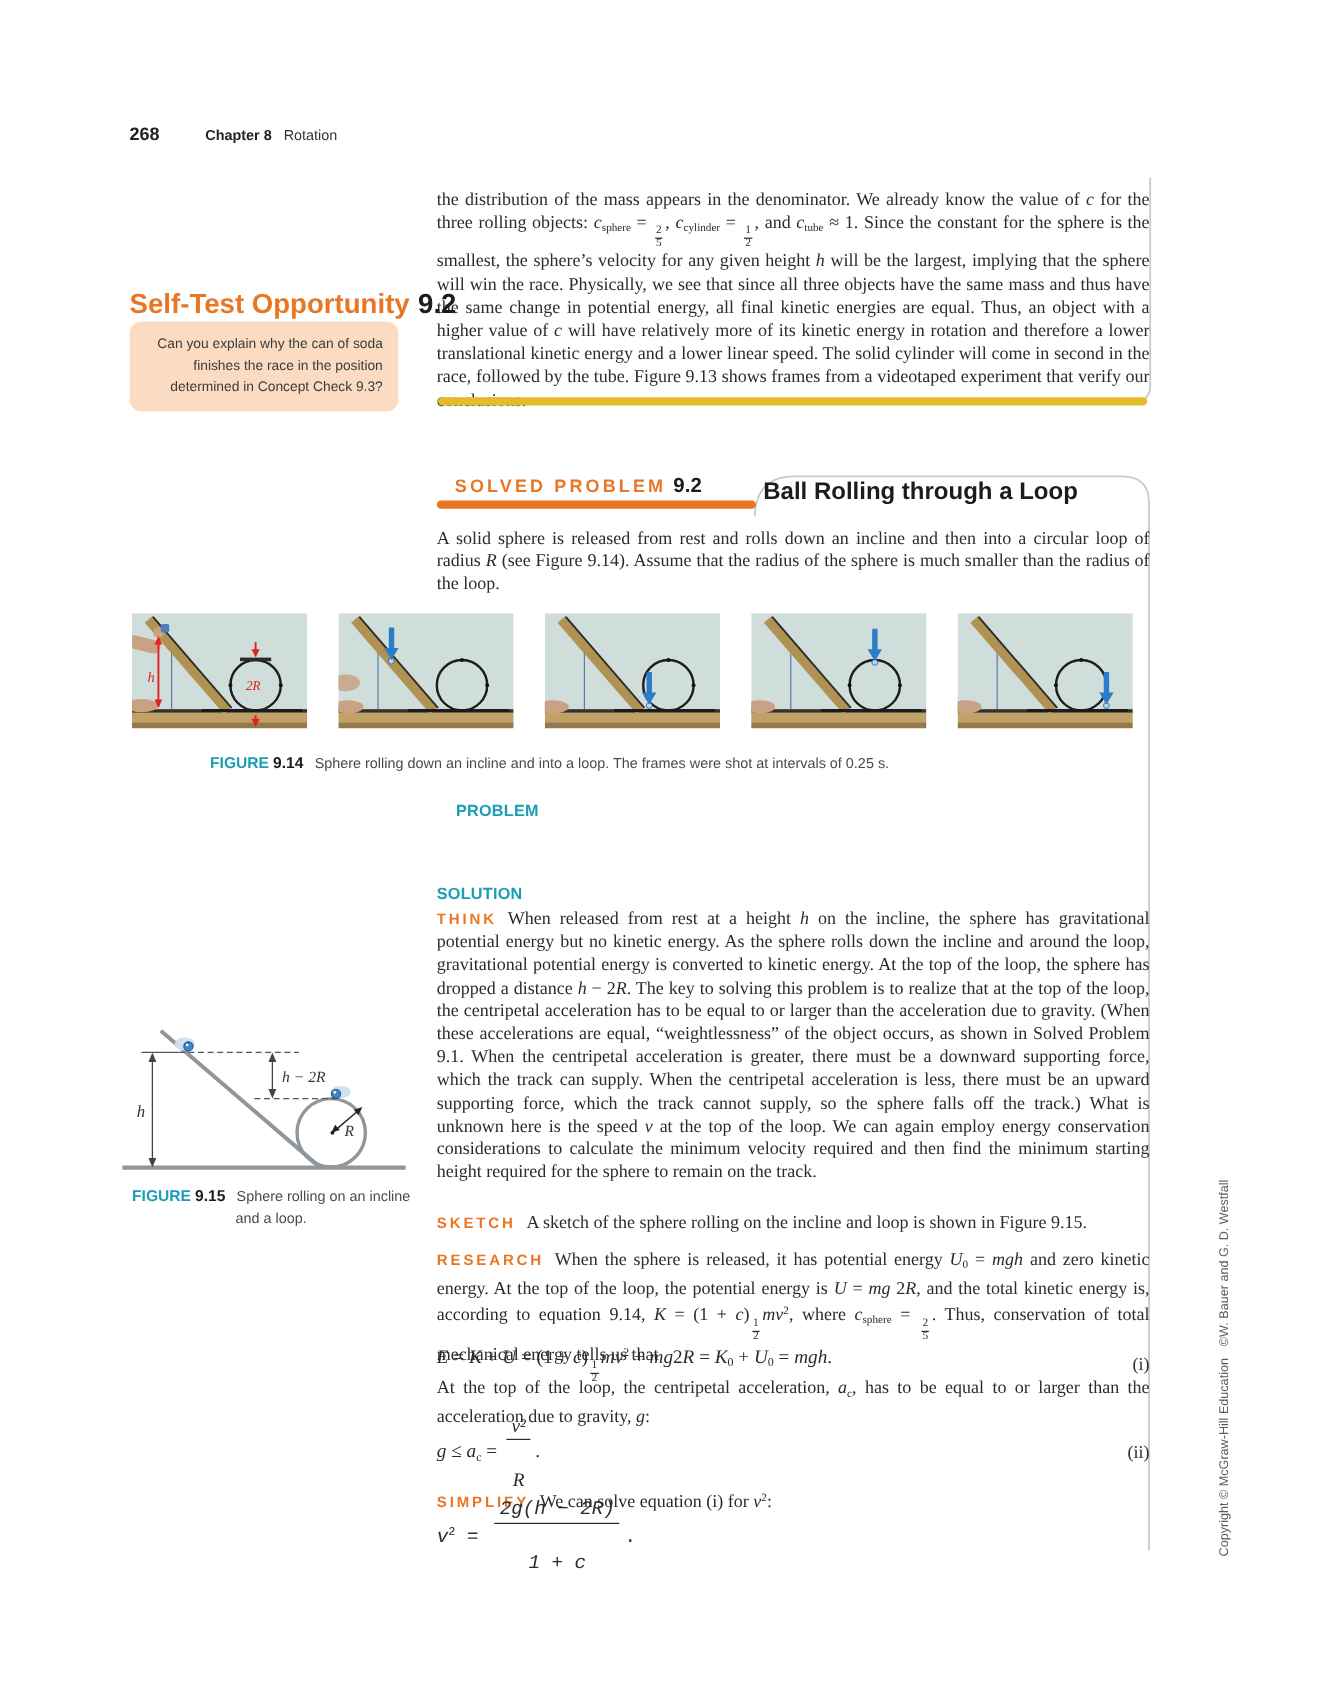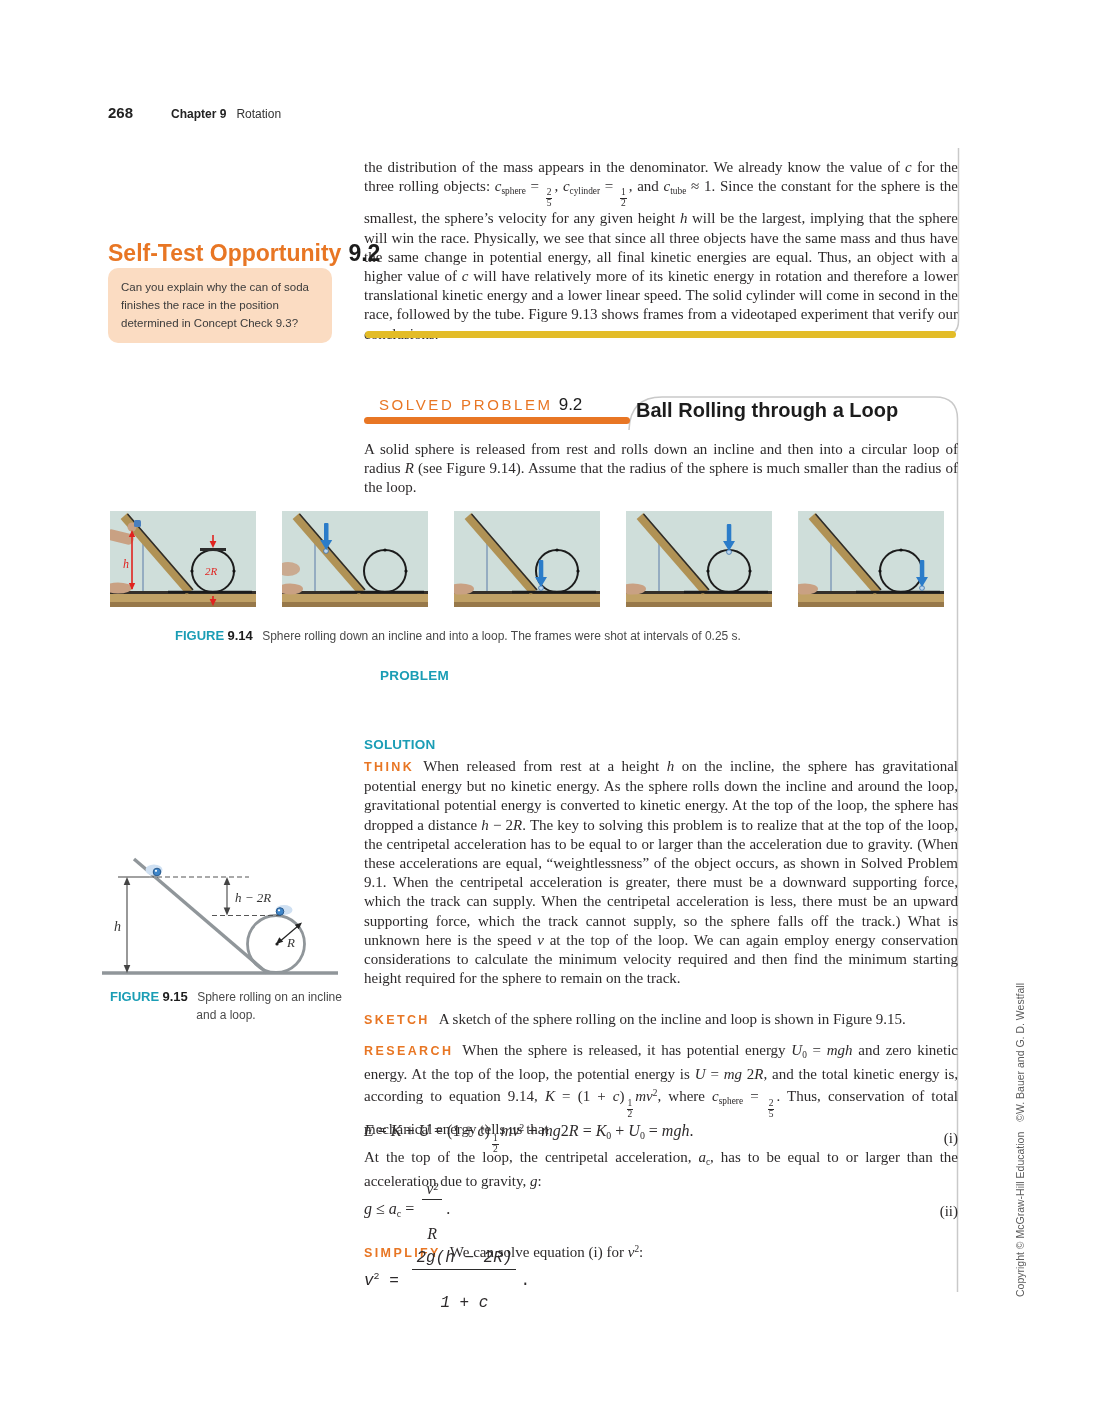--- a/index.html
+++ b/index.html
@@ -29,32 +29,32 @@
   .dfrac{display:inline-flex;flex-direction:column;align-items:center;line-height:1.2;
         vertical-align:middle;margin:0 4px;gap:24px;}
   .dfrac .fn{border-bottom:1.3px solid #2b2b2b;padding:0 4px;}
 
   
   .st-head{position:absolute;left:108px;top:240px;font-family:Liberation Sans, sans-serif;
            font-weight:bold;font-size:23px;color:var(--orange);}
   .st-head .num{color:#1c1c1c;margin-left:7px;}
   .st-box{position:absolute;left:108px;top:268px;width:224px;background:var(--peach);
           border-radius:10px;padding:11px 13px;box-sizing:border-box;
-          font-family:"Liberation Sans",sans-serif;font-size:11.5px;line-height:1.55;color:#3b3b3b;}
+          font-family:"Liberation Sans",sans-serif;font-size:11.5px;line-height:1.55;color:#3b3b3b;text-align:right;}
 
   
   .gold-bar{position:absolute;left:365px;top:331px;width:591px;height:7px;background:var(--gold);
             border-radius:4px;}
   .orange-bar{position:absolute;left:364px;top:417px;width:266px;height:7px;background:var(--orange);
             border-radius:4px;}
   .borders{position:absolute;left:0;top:0;pointer-events:none;}
 
   
   .sp-label{position:absolute;left:379px;top:395px;font-family:"Liberation Sans",sans-serif;
-            font-weight:normal;font-size:15px;letter-spacing:2.6px;color:var(--orange);}
+            font-weight:bold;font-size:15px;letter-spacing:2.6px;color:var(--orange);}
   .sp-label .num{color:#1c1c1c;font-size:17px;letter-spacing:0;margin-left:6px;}
   .sp-title{position:absolute;left:636px;top:399px;font-family:"Liberation Sans",sans-serif;
             font-weight:bold;font-size:20px;color:#1c1c1c;}
 
   
   .photo-row{position:absolute;left:110px;top:511px;width:837px;display:flex;gap:26px;}
   .photo-row svg{display:block;}
 
   
   .caption{position:absolute;font-family:"Liberation Sans",sans-serif;font-size:12px;color:var(--capgray);line-height:1.45;text-align:center;}
@@ -78,21 +78,21 @@
   .sidebar{position:absolute;left:1014px;top:1297px;width:314px;transform:rotate(-90deg);
            transform-origin:0 0;display:flex;justify-content:space-between;
            font-family:"Liberation Sans",sans-serif;font-size:10.5px;color:#5c5c5c;}
 </style>
 </head>
 <body>
 
 <div class="page">
 
   <div class="hdr">
-    <span class="pnum">268</span><span class="chap">Chapter 9</span><span class="sect">Rotation</span>
+    <span class="pnum">268</span><span class="chap">Chapter 8</span><span class="sect">Rotation</span>
   </div>
 
   <p class="para" style="top:158px;margin:0;"><span>the distribution of the mass appears in the denominator. We already know the value of </span><span class="i">c</span><span> for the three rolling objects: </span><span class="i">c</span><span class="sub">sphere</span><span> = </span><span class="frac">
         <span class="fn">2</span>
         <span class="fd">5</span>
       </span><span>, </span><span class="i">c</span><span class="sub">cylinder</span><span> = </span><span class="frac">
         <span class="fn">1</span>
         <span class="fd">2</span>
       </span><span>, and </span><span class="i">c</span><span class="sub">tube</span><span> ≈ 1. Since the constant for the sphere is the smallest, the sphere’s velocity for any given height </span><span class="i">h</span><span> will be the largest, implying that the sphere will win the race. Physically, we see that since all three objects have the same mass and thus have the same change in potential energy, all final kinetic energies are equal. Thus, an object with a higher value of </span><span class="i">c</span><span> will have relatively more of its kinetic energy in rotation and therefore a lower translational kinetic energy and a lower linear speed. The solid cylinder will come in second in the race, followed by the tube. Figure 9.13 shows frames from a videotaped experiment that verify our conclusions.</span></p>
 

